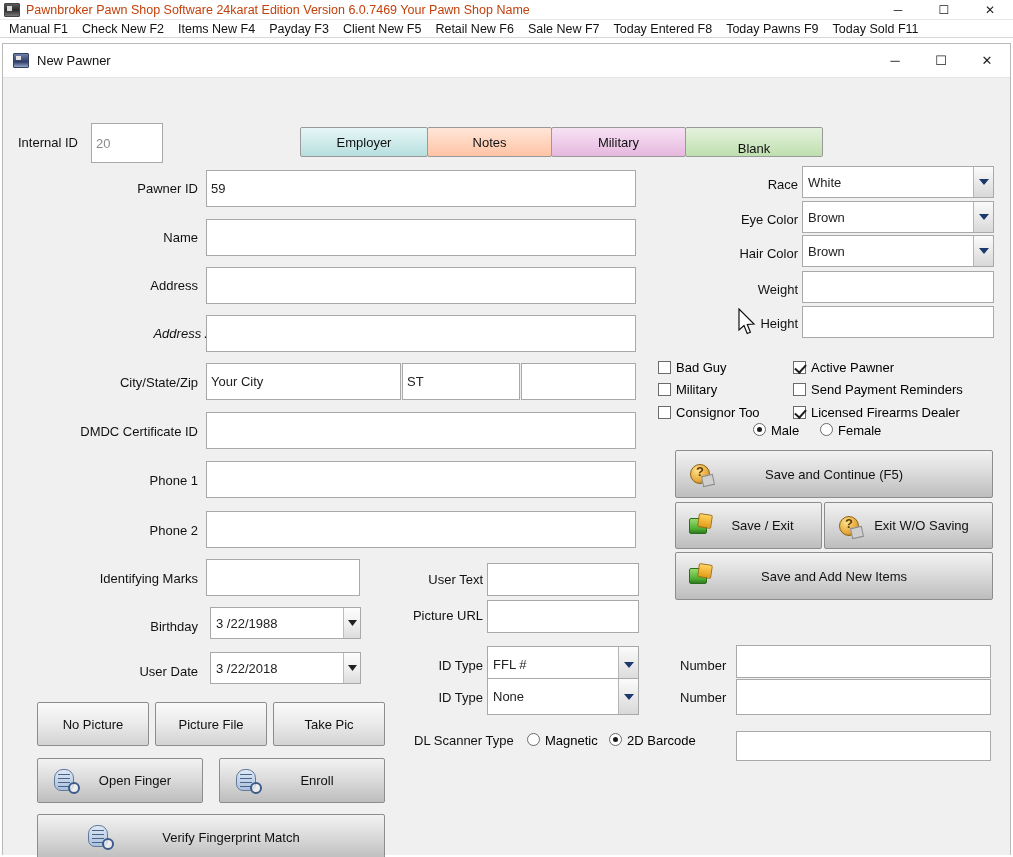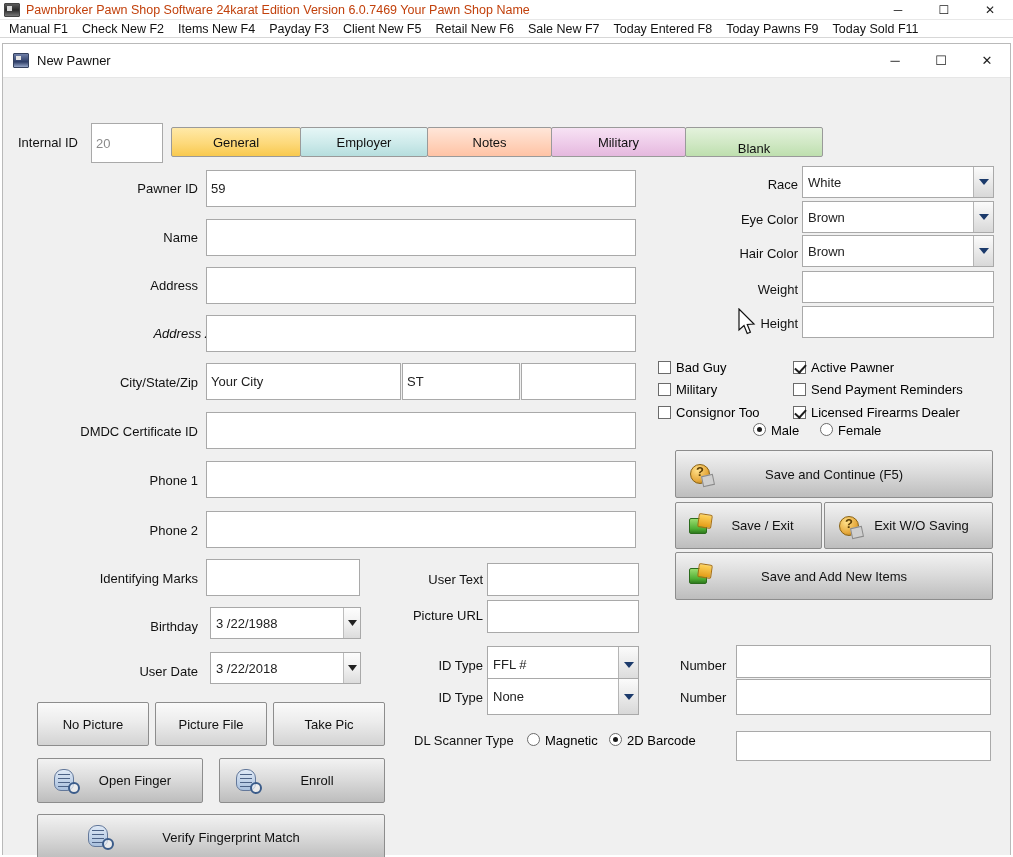--- a/index.html
+++ b/index.html
@@ -219,23 +219,20 @@
       <div>☐</div>
       <div>✕</div>
     </div>
   </div>
 
   <div id="form-body">
 
     <div class="lbl" style="left:15px; top:57px;">Internal ID</div>
     <input class="tb grey" style="left: 88px; top: 45px; width: 72px; height: 40px;" value="20">
 
-    <div class="tab tab-general" style="left:168px; top:49px; width:130px;">
-        <span>General</span>
-      </div>
     <div class="tab tab-employer" style="left:297px; top:49px; width:128px;">
         <span>Employer</span>
       </div>
     <div class="tab tab-notes" style="left:424px; top:49px; width:125px;">
         <span>Notes</span>
       </div>
     <div class="tab tab-military" style="left:548px; top:49px; width:135px;">
         <span>Military</span>
       </div>
     <div class="tab tab-blank" style="left:682px; top:49px; width:138px;">

